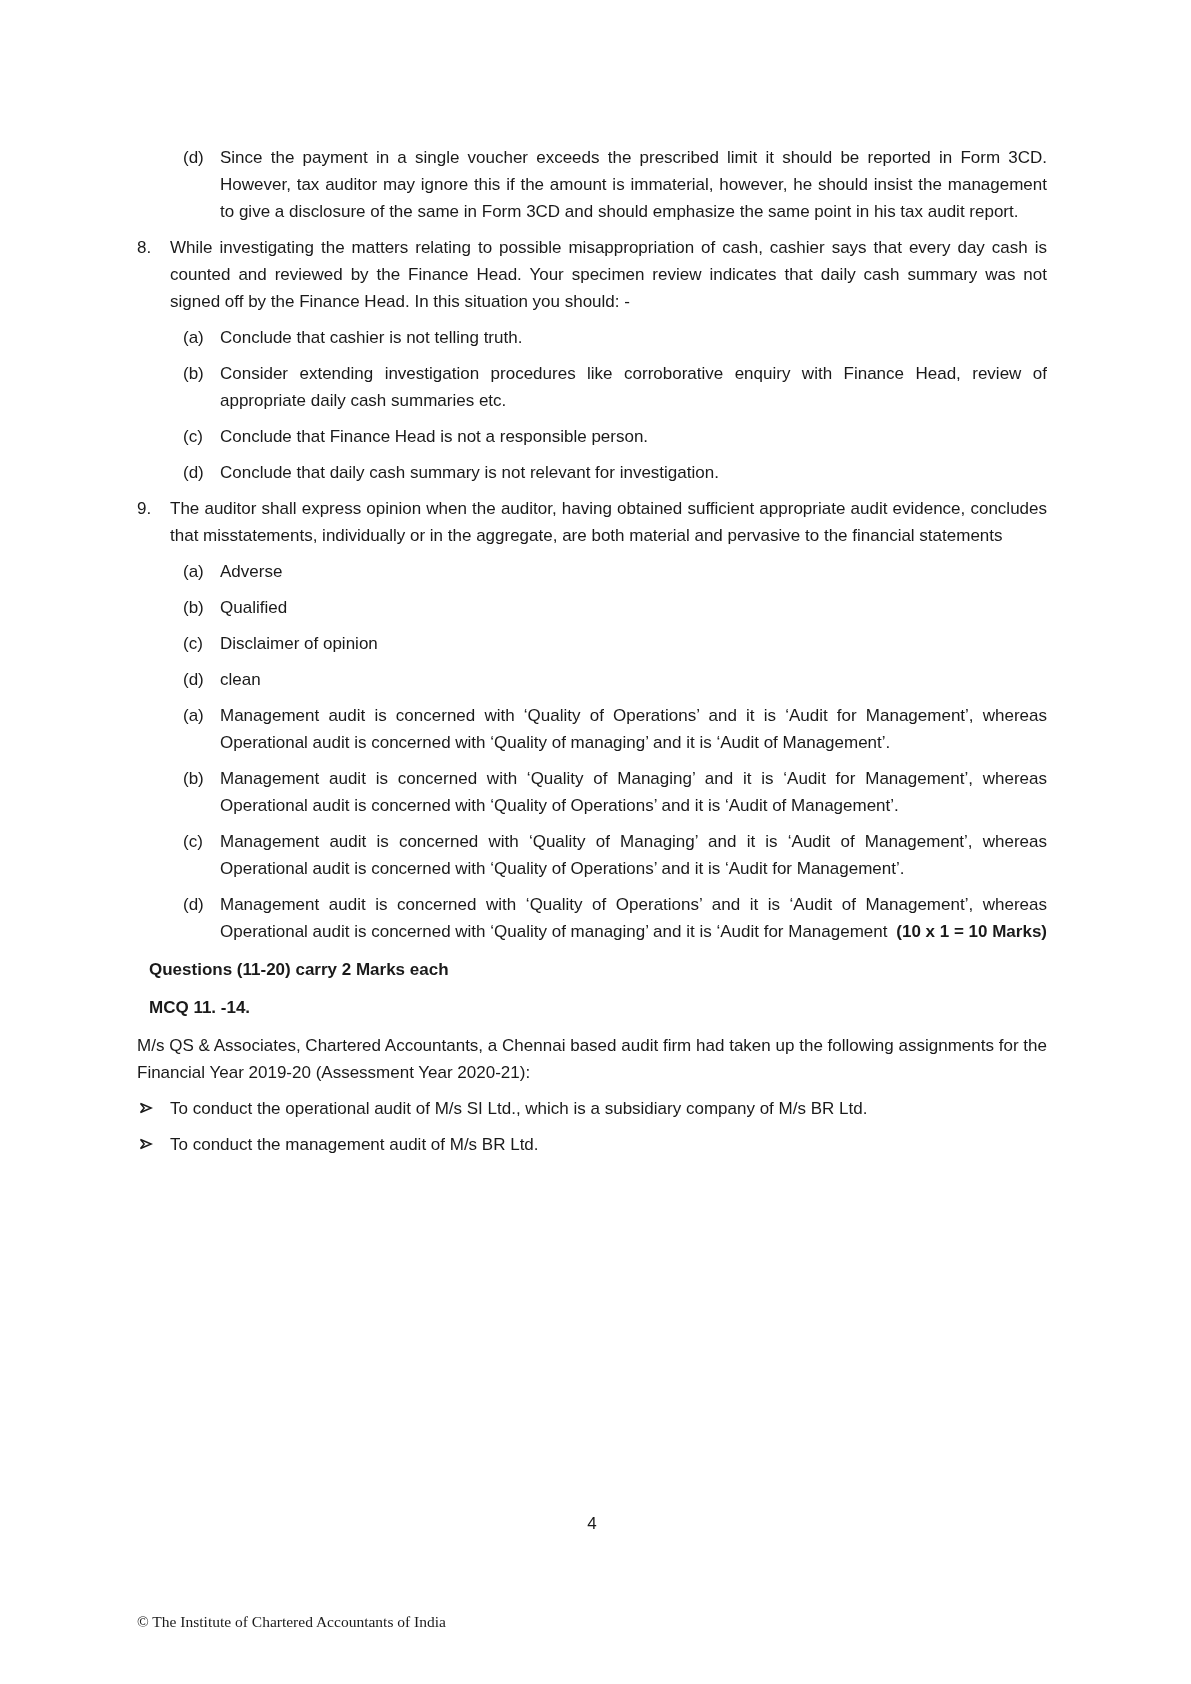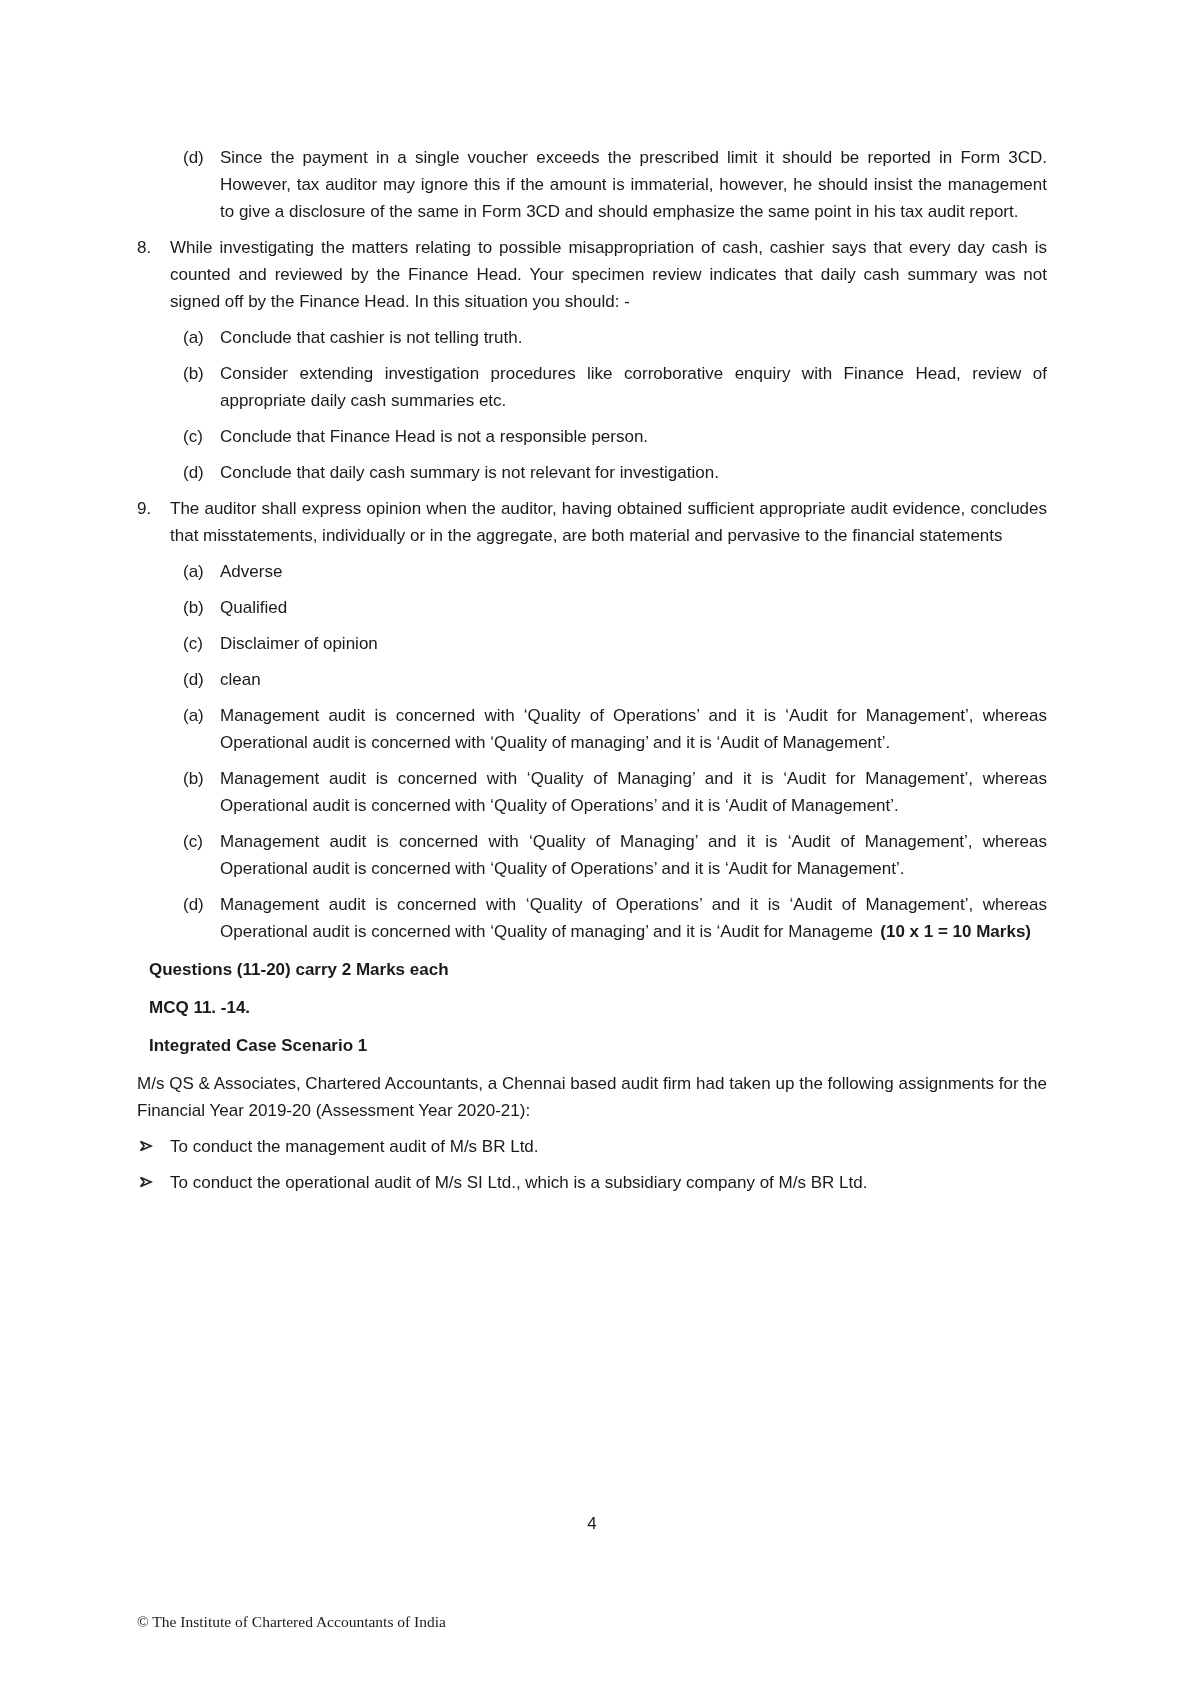--- a/index.html
+++ b/index.html
@@ -22,21 +22,21 @@
     width: 910px;
   }
   .q-row { display: flex; margin-bottom: 9px; }
   .q-num { flex: 0 0 33px; }
   .q-text { flex: 1; text-align: justify; }
   .option-row { display: flex; margin-bottom: 9px; padding-left: 46px; }
   .opt-label { flex: 0 0 37px; }
   .opt-text { flex: 1; text-align: justify; position: relative; }
   .marks {
     position: absolute;
-    right: 16px;
+    right: 0;
     bottom: 0;
     font-weight: 700;
     background: #ffffff;
     padding-left: 8px;
   }
   .gap-lg { margin-bottom: 11px; }
   .heading {
     font-weight: 700;
     margin: 0 0 11px 12px;
     font-size: 17px;
@@ -132,38 +132,37 @@
     <div class="option-row gap-lg">
       <span class="opt-label">(d)</span>
       <div class="opt-text">
         <span>Management audit is concerned with ‘Quality of Operations’ and it is ‘Audit of Management’, whereas Operational audit is concerned with ‘Quality of managing’ and it is ‘Audit for Management’.</span>
         <span class="marks">(10 x 1 = 10 Marks)</span>
       </div>
     </div>
 
     <div class="heading">Questions (11-20) carry 2 Marks each</div>
     <div class="heading">MCQ 11. -14.</div>
-    <div class="heading">Integrated Case Scenario 1</div>
 
     <p class="intro">M/s QS &amp; Associates, Chartered Accountants, a Chennai based audit firm had taken up the following assignments for the Financial Year 2019-20 (Assessment Year 2020-21):</p>
 
     <div class="bullet-row">
       <span class="bullet-cell">
         <svg width="14" height="14" viewBox="0 0 14 14">
           <path d="M1.5 2.5 L12.2 7 L1.5 11.5 L5.2 7 Z" fill="#ffffff" stroke="#1a1a1a" stroke-width="1.4" stroke-linejoin="miter"></path>
         </svg>
       </span>
-      <div class="bullet-text">To conduct the management audit of M/s BR Ltd.</div>
+      <div class="bullet-text">To conduct the operational audit of M/s SI Ltd., which is a subsidiary company of M/s BR Ltd.</div>
     </div>
     <div class="bullet-row">
       <span class="bullet-cell">
         <svg width="14" height="14" viewBox="0 0 14 14">
           <path d="M1.5 2.5 L12.2 7 L1.5 11.5 L5.2 7 Z" fill="#ffffff" stroke="#1a1a1a" stroke-width="1.4" stroke-linejoin="miter"></path>
         </svg>
       </span>
-      <div class="bullet-text">To conduct the operational audit of M/s SI Ltd., which is a subsidiary company of M/s BR Ltd.</div>
+      <div class="bullet-text">To conduct the management audit of M/s BR Ltd.</div>
     </div>
 
   </div>
 
   <div class="page-number">4</div>
   <div class="footer">© The Institute of Chartered Accountants of India</div>
 </div>
 
 </body></html>

